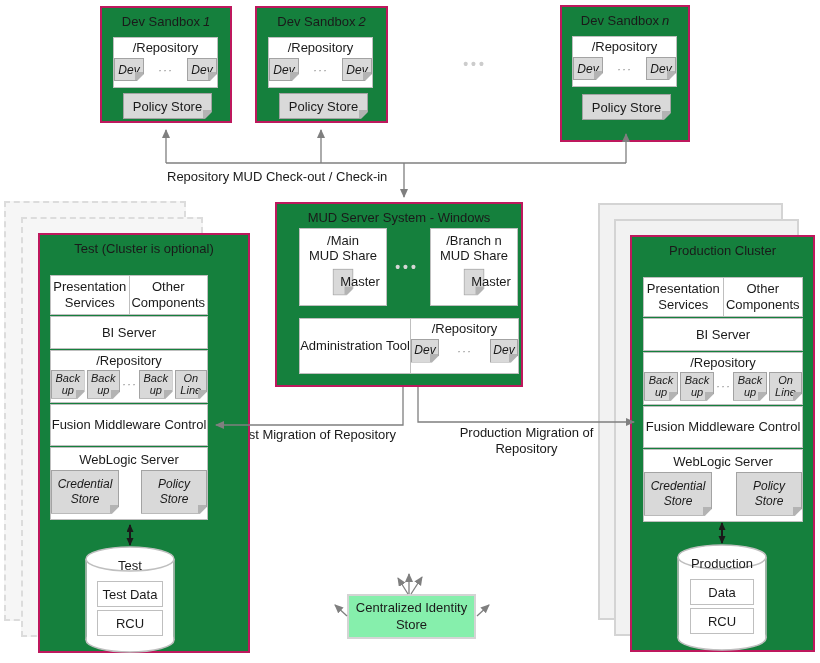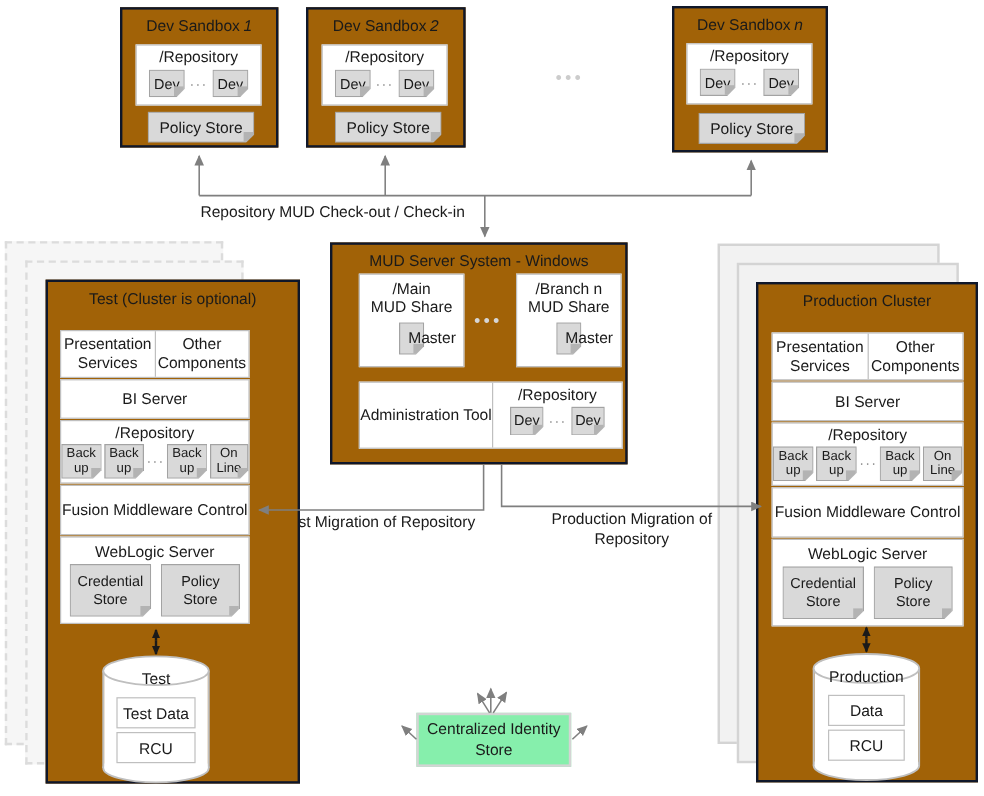--- a/index.html
+++ b/index.html
@@ -2,39 +2,39 @@
 <html><head>
 <meta charset="utf-8">
 <style>
   html,body{margin:0;padding:0;background:#ffffff;}
   .stage{
     position:relative;width:820px;height:663px;background:#ffffff;
     font-family:"Liberation Sans",sans-serif;color:#1a1a1a;overflow:hidden;
     -webkit-font-smoothing:antialiased;
   }
   .abs{position:absolute;}
-  .panel{position:absolute;background:#a16207;border:2px solid #0f172a;box-sizing:border-box;}
+  .panel{position:absolute;background:#15803d;border:2px solid #be185d;box-sizing:border-box;}
   .panel-back{position:absolute;background:#f2f2f2;border:2px solid #d4d4d4;box-sizing:border-box;}
   .panel-back.dashed{border:2px dashed #dcdcdc;background:#f6f6f6;}
   .panel-title{text-align:center;font-size:13px;padding-top:7px;line-height:1.15;}
   .white-box{position:absolute;background:#ffffff;border:1px solid #bfbfbf;box-sizing:border-box;}
   .row-box{position:absolute;background:#ffffff;border:1px solid #bfbfbf;box-sizing:border-box;font-size:13px;line-height:1.22;}
   .center-flex{display:flex;align-items:center;justify-content:center;text-align:center;}
   .split{display:flex;height:100%;}
   .split > .cell{flex:1;display:flex;align-items:center;justify-content:center;text-align:center;font-size:13px;line-height:1.2;}
   .split > .cell.divider{border-right:1px solid #bfbfbf;}
   .folded{
     position:relative;background:#d9d9d9;border:1px solid #a3a3a3;box-sizing:border-box;
     display:flex;align-items:center;justify-content:center;text-align:center;
     clip-path:polygon(0 0,100% 0,100% calc(100% - 7px),calc(100% - 7px) 100%,0 100%);
     filter:drop-shadow(1.5px 1.5px 0.6px rgba(0,0,0,0.22));
   }
   .folded::after{content:"";position:absolute;right:0;bottom:0;width:8px;height:8px;background:#b3b3b3;}
   .repo-title{text-align:center;font-size:13px;padding-top:2px;}
-  .btn-row{display:flex;align-items:center;justify-content:center;gap:4px;margin-top:3px;}
+  .btn-row{display:flex;align-items:center;justify-content:space-between;gap:4px;margin-top:3px;font-style:italic;}
   .dev-btn{width:30px;height:23px;font-size:12px;}
   .dots-sm{color:#8a8a8a;font-size:12px;letter-spacing:1px;line-height:1;}
   .dots-lg{color:#cccccc;font-size:14px;letter-spacing:3px;font-weight:bold;line-height:1;}
   .policy-btn{font-size:13px;}
   .label{position:absolute;font-size:13px;line-height:1.25;}
   .italic{}
   .suffix{font-style:italic;margin-left:3px;}
   .master-wrap{position:relative;height:32px;margin-top:2px;display:flex;align-items:center;justify-content:center;}
   .master-icon{position:absolute;left:50%;top:50%;transform:translate(-50%,-46%);width:21px;height:27px;}
   .master-label{position:relative;font-size:13px;z-index:2;margin-left:34px;}
@@ -69,21 +69,21 @@
         <div class="folded dev-btn">Dev</div>
         <span class="dots-sm">···</span>
         <div class="folded dev-btn">Dev</div>
       </div>
     </div>
     <div class="folded policy-btn" style="position:absolute;left:22px;top:85px;width:89px;height:26px;">Policy Store</div>
   </div>
 
   <div class="abs dots-lg" style="left:450px;top:57px;width:50px;text-align:center;">•••</div>
 
-  <div class="panel" style="left:560px;top:5px;width:130px;height:122px;">
+  <div class="panel" style="left:560px;top:5px;width:130px;height:137px;">
     <div class="panel-title"><span>Dev Sandbox</span><span class="suffix">n</span></div>
     <div class="white-box" style="left:10px;top:29px;width:105px;height:51px;">
       <div class="repo-title">/Repository</div>
       <div class="btn-row">
         <div class="folded dev-btn">Dev</div>
         <span class="dots-sm">···</span>
         <div class="folded dev-btn">Dev</div>
       </div>
     </div>
     <div class="folded policy-btn" style="position:absolute;left:20px;top:87px;width:89px;height:26px;">Policy Store</div>

